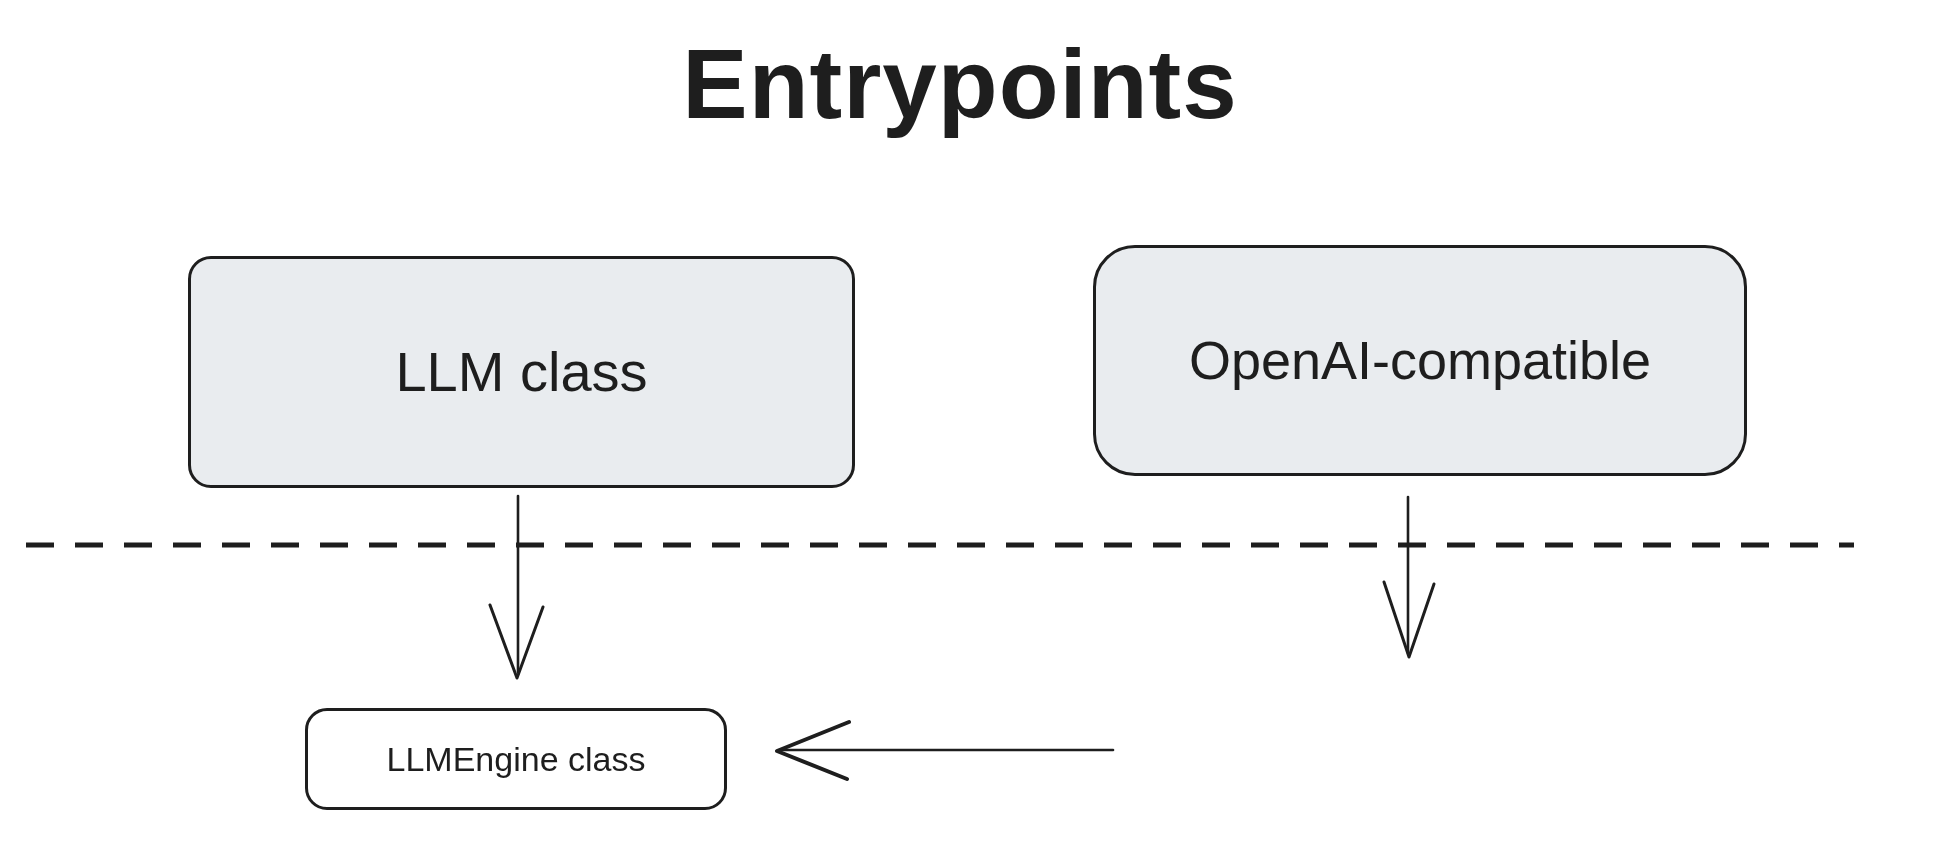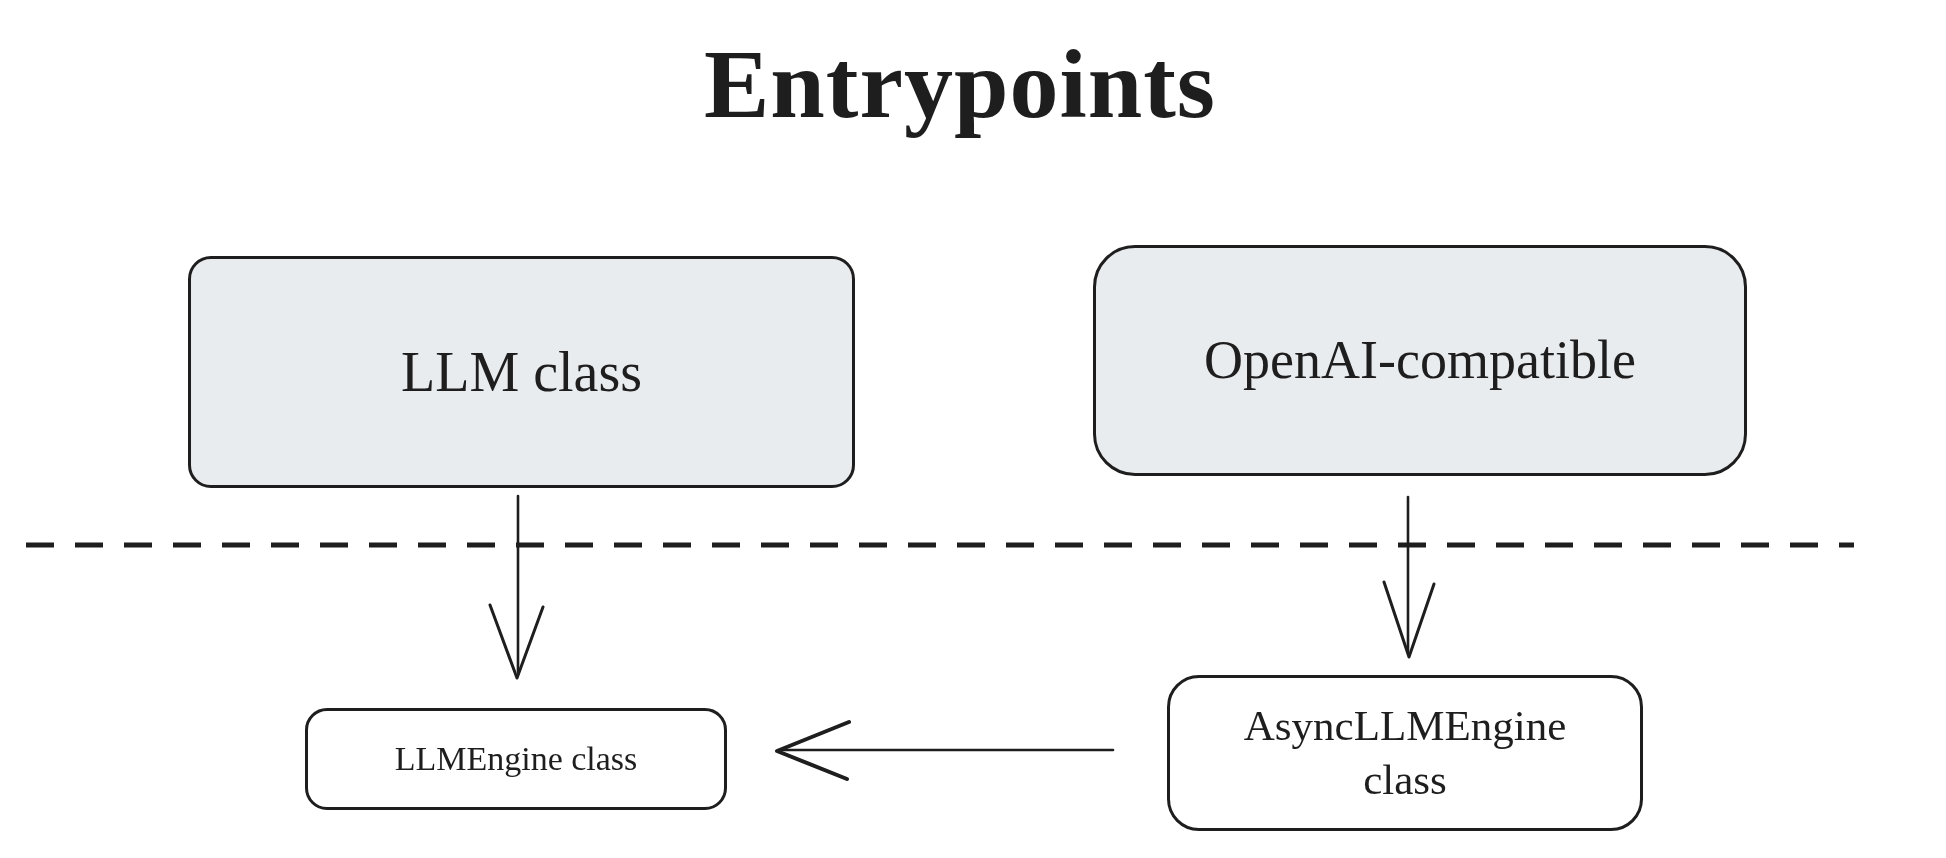--- a/index.html
+++ b/index.html
@@ -8,21 +8,21 @@
     --fill-white:#ffffff;
     --bg:#ffffff;
   }
   html,body{margin:0;padding:0;background:var(--bg);}
   .canvas{
     position:relative;
     width:1854px;
     height:858px;
     background:var(--bg);
     overflow:hidden;
-    font-family:Liberation Serif, serif;
+    font-family:Liberation Sans, sans-serif;
     color:var(--stroke);
   }
   .title{
     position:absolute;
     top:26px;
     left:0;
     width:1920px;
     text-align:center;
     font-size:98px;
     font-weight:700;
@@ -82,24 +82,20 @@
   </div>
 
   <div class="node node-gray" id="node-openai-api-server">
     <div class="line">OpenAI-compatible</div>
   </div>
 
   <div class="node node-white" id="node-llm-engine">
     <div class="line">LLMEngine class</div>
   </div>
 
-  <div class="node node-white" id="node-async-llm-engine">
-    <div class="line">AsyncLLMEngine</div>
-    <div class="line">class</div>
-  </div>
 
   <svg class="layer" viewBox="0 0 1946 858">
 
     <line class="stroke" x1="26" y1="545" x2="1892" y2="545" stroke-width="5" stroke-dasharray="28 21"></line>
 
     <g>
       <line class="stroke" x1="518" y1="496" x2="518" y2="672" stroke-width="2.6" stroke-linecap="round"></line>
       <path class="stroke" d="M490,605 L517,678 L543,607" stroke-width="3" stroke-linecap="round" stroke-linejoin="round"></path>
     </g>
 

